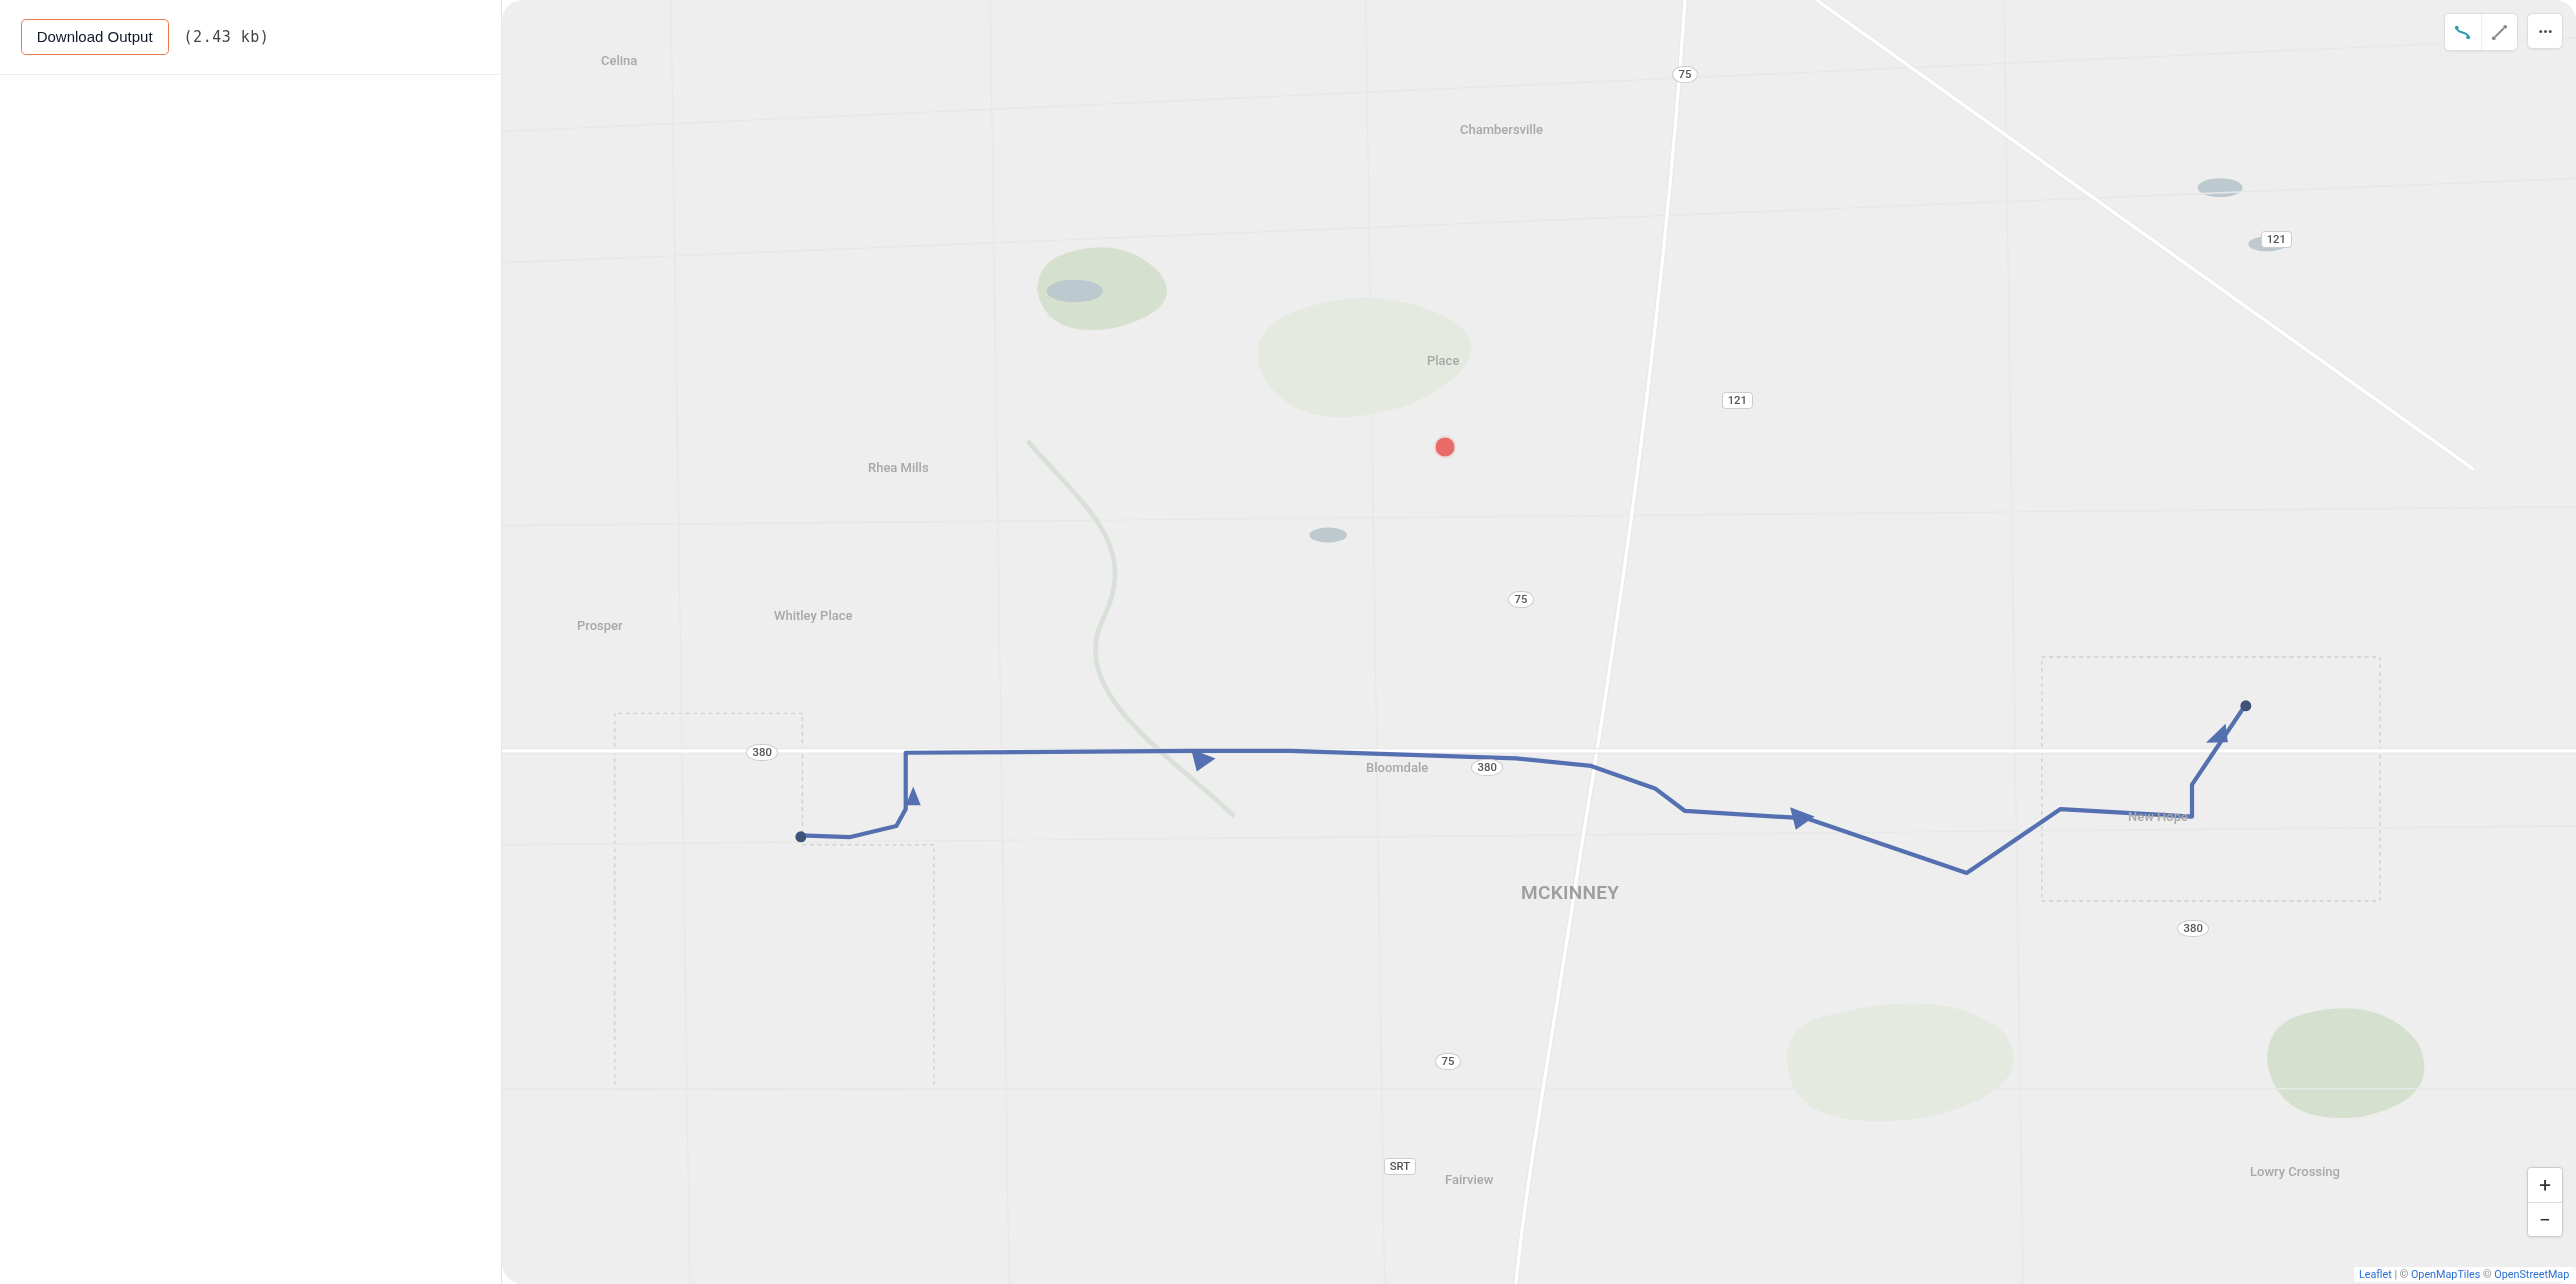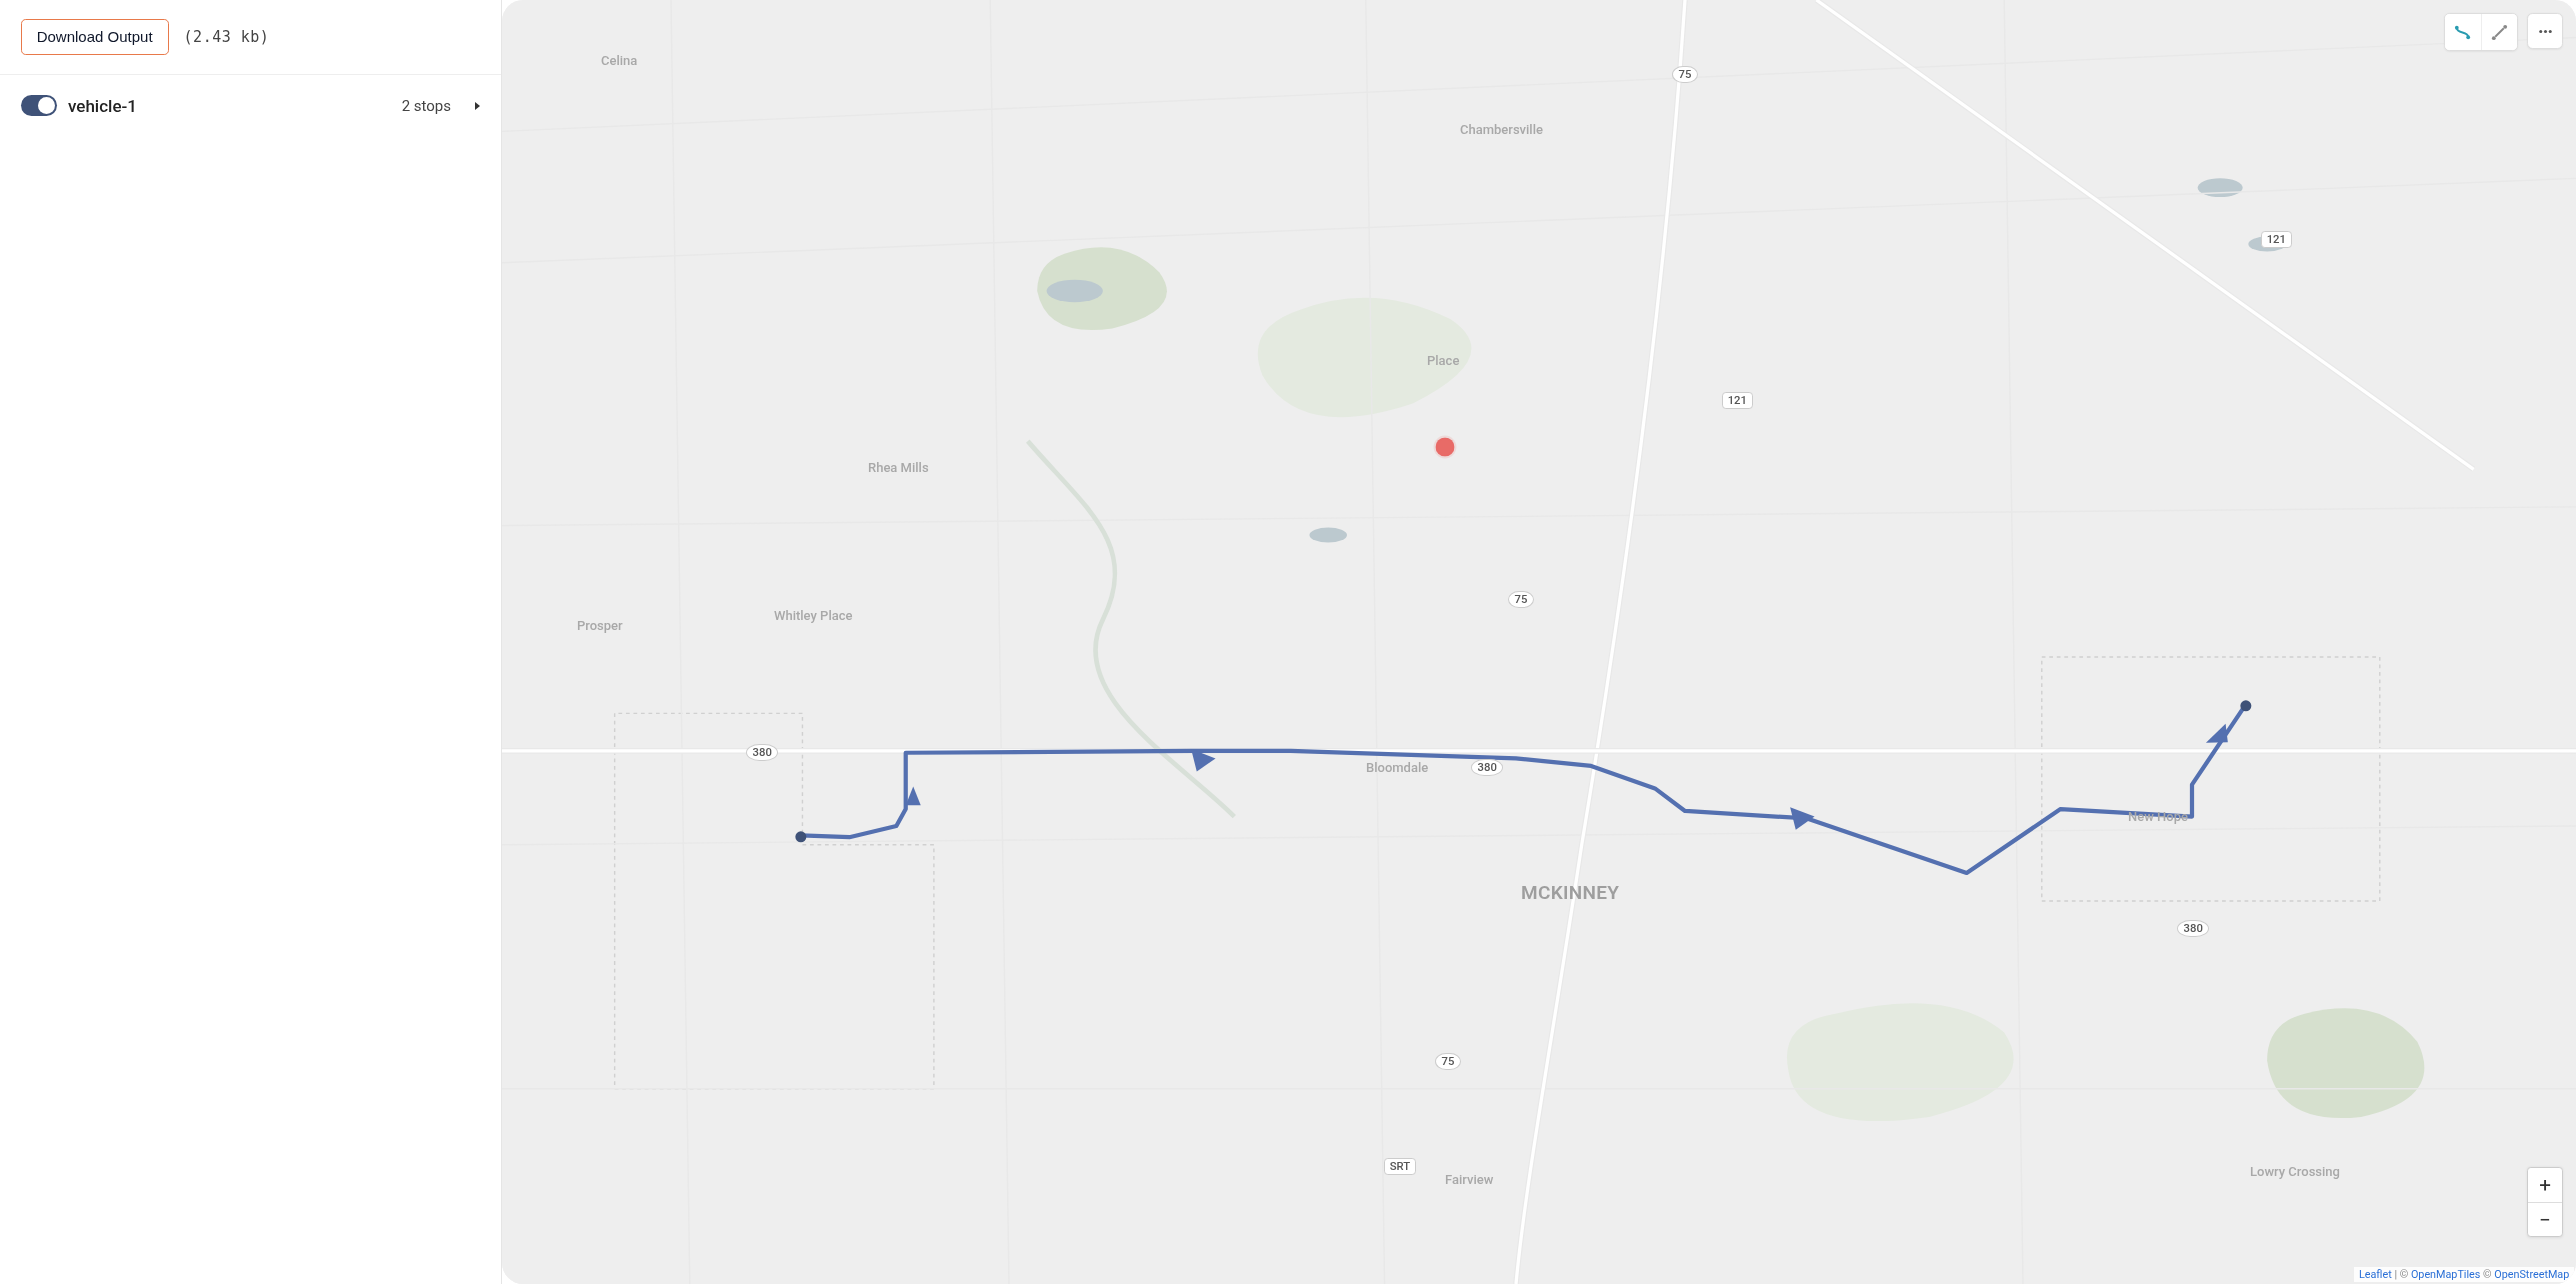--- a/index.html
+++ b/index.html
@@ -166,31 +166,20 @@
 <body>
 
 <div class="app">
   <aside class="sidebar">
     <div class="top-bar">
       <button class="btn-outline">Download Output</button>
       <span class="filesize">(2.43 kb)</span>
     </div>
 
 
-    <div class="vehicle-list">
-      <div class="vehicle-row">
-        <span class="vehicle-toggle">
-            <span class="knob"></span>
-          </span>
-        <span class="vehicle-name">vehicle-1</span>
-        <span class="spacer"></span>
-        <span class="stops-count">2 stops</span>
-        <span class="caret-right"></span>
-      </div>
-    </div>
   </aside>
 
   <main class="map-pane">
     <svg class="map-svg" viewBox="0 0 2209 1368" preserveAspectRatio="none">
 
       <rect class="area-light" x="0" y="0" width="2209" height="1368"></rect>
       <path class="area-green" d="M 850 330 q 80 -30 160 10 q 60 40 -40 90 q -120 40 -160 -30 q -20 -50 40 -70 Z"></path>
       <path class="area-green" d="M 1420 1080 q 120 -30 180 20 q 40 60 -80 90 q -140 20 -150 -50 q -10 -50 50 -60 Z"></path>
       <path class="area-greener" d="M 600 270 q 60 -20 100 20 q 30 40 -50 60 q -70 10 -80 -40 q 0 -30 30 -40 Z"></path>
       <path class="area-greener" d="M 1920 1080 q 80 -20 120 30 q 30 60 -60 80 q -90 10 -100 -60 q 0 -40 40 -50 Z"></path>

